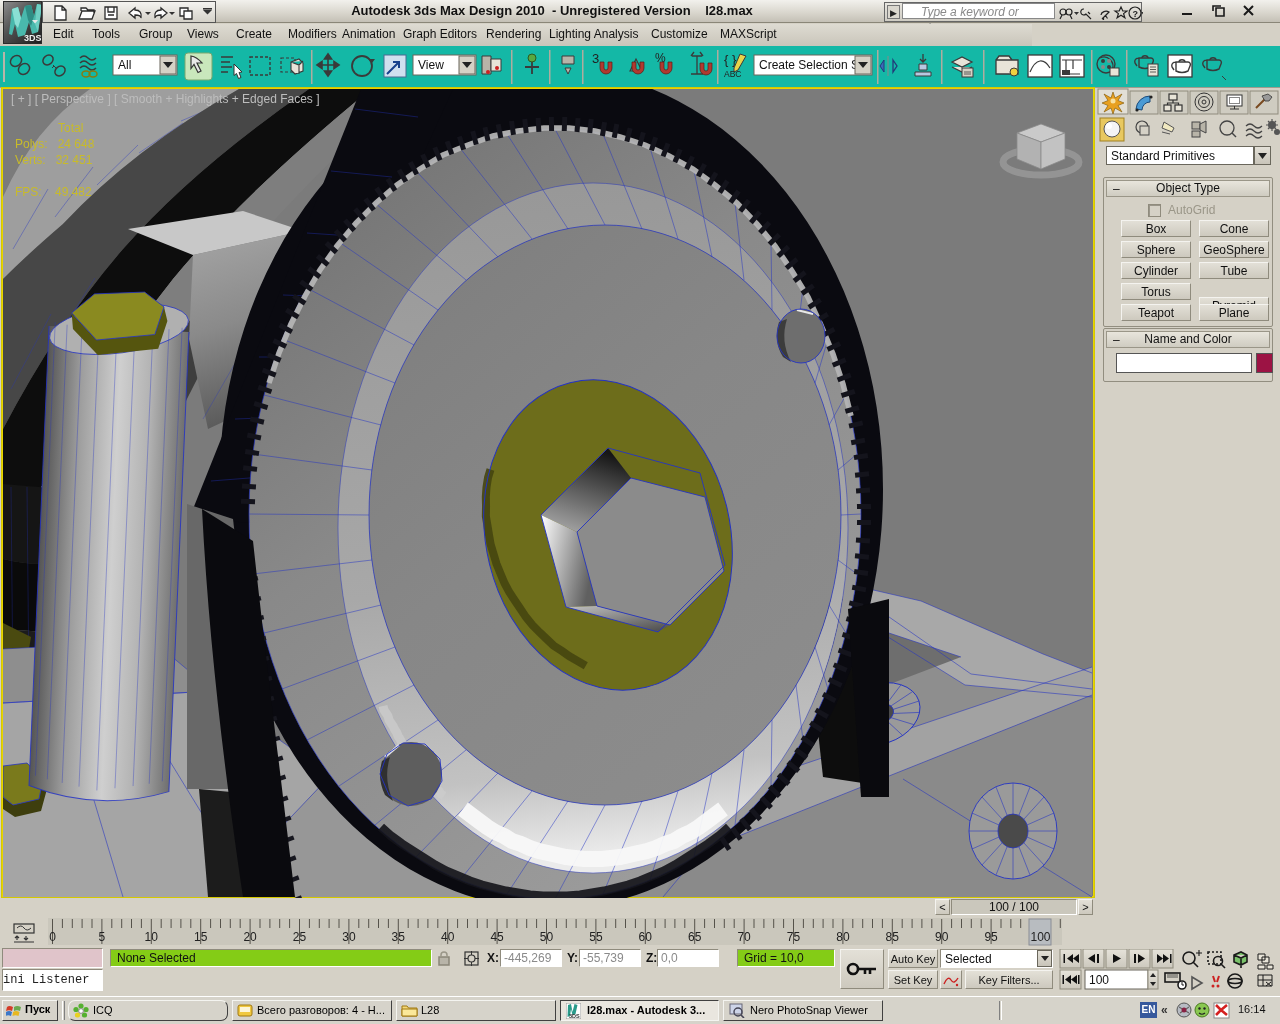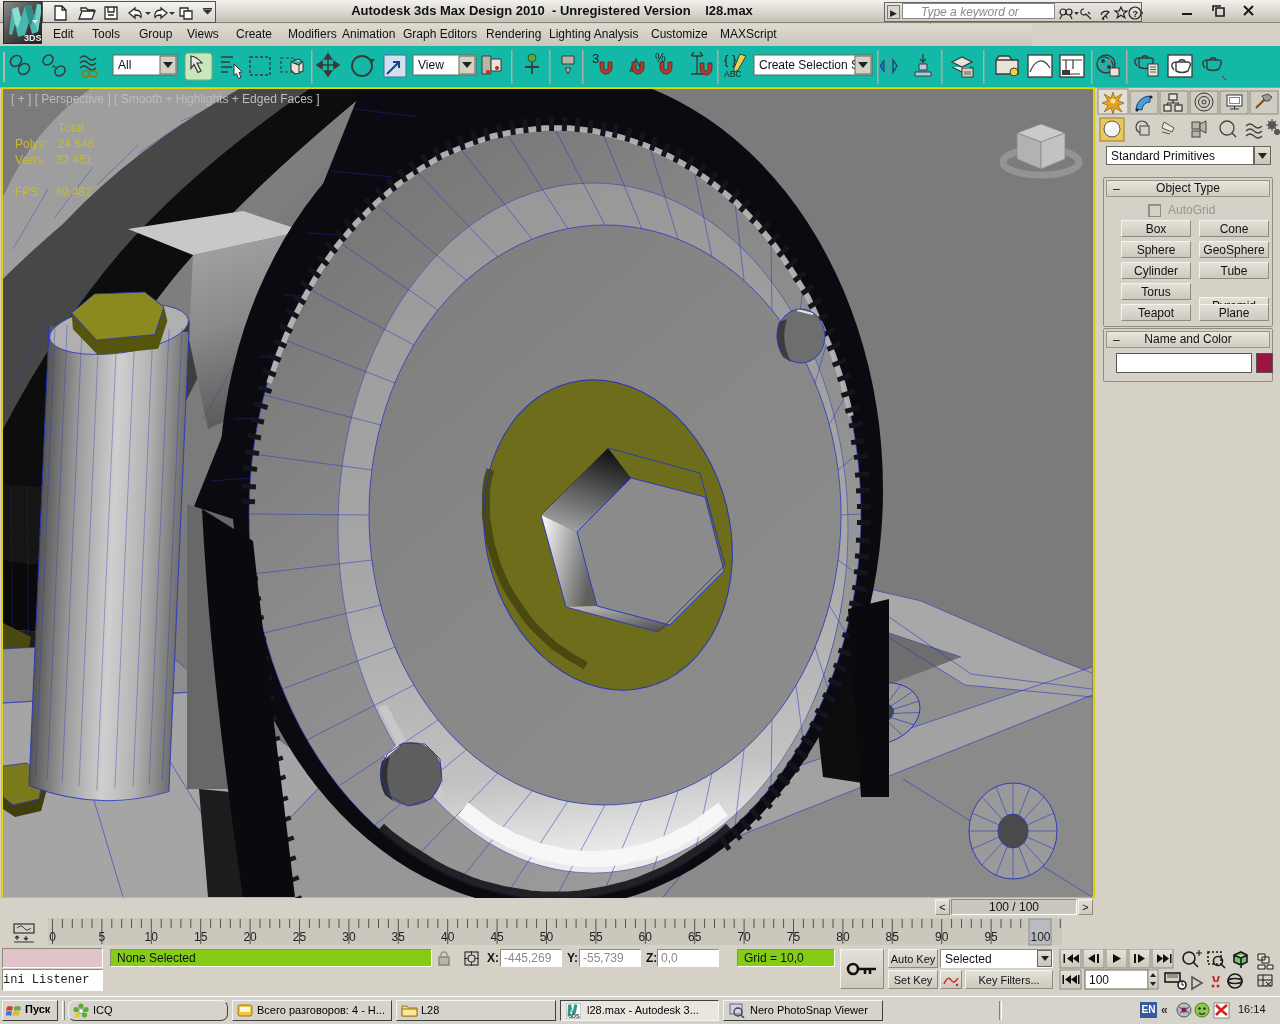--- a/index.html
+++ b/index.html
@@ -983,21 +983,21 @@
     <div class="task" style="left:232px;width:160px;padding:3px 0 0 24px;">Всего разговоров: 4 - Н...</div>
     <svg class="abs" style="left:237px;top:6px;" width="16" height="15" viewBox="0 0 16 15">
       <rect x="1" y="2" width="14" height="11" rx="2" fill="#f0c840" stroke="#a07810"></rect>
       <rect x="3" y="4" width="10" height="5" fill="#fdf6d8"></rect>
     </svg>
     <div class="task" style="left:396px;width:160px;padding:3px 0 0 24px;">L28</div>
     <svg class="abs" style="left:401px;top:6px;" width="17" height="14" viewBox="0 0 17 14">
       <path d="M1 3 h5 l1.5 2 H16 v8 H1 z" fill="#f4d878" stroke="#a07810"></path>
       <path d="M1 6 h15 v7 H1 z" fill="#fbe89a" stroke="#a07810"></path>
     </svg>
-    <div class="task" style="left:560px;width:159px;padding:3px 0 0 26px;font-weight:normal;background:#e9e6df;border:1px solid #f4f4f0;border-top-color:#404040;border-left-color:#404040;">l28.max - Autodesk 3...</div>
+    <div class="task" style="left:560px;width:159px;padding:3px 0 0 26px;font-weight:bold;background:#e9e6df;border:1px solid #f4f4f0;border-top-color:#404040;border-left-color:#404040;">l28.max - Autodesk 3...</div>
     <svg class="abs" style="left:566px;top:6px;" width="15" height="16" viewBox="0 0 15 16">
       <rect x="0" y="0" width="15" height="16" fill="#fff" stroke="#999"></rect>
       <path d="M2 2 l3 -1 l1.5 8 l2 -8 l3 1 l-2 9 l-3 1 l-1.5 -6 l-1 7 l-2.5 1 z" fill="#2a9a8a"></path>
       <text x="3" y="15" font-size="5.5" font-weight="bold" fill="#333">3DS</text>
     </svg>
     <div class="task" style="left:723px;width:160px;padding:3px 0 0 26px;">Nero PhotoSnap Viewer</div>
     <svg class="abs" style="left:729px;top:6px;" width="16" height="15" viewBox="0 0 16 15">
       <rect x="1" y="1" width="12" height="10" fill="#cdd4e8" stroke="#667"></rect>
       <circle cx="9" cy="9" r="4" fill="none" stroke="#445" stroke-width="1.4"></circle>
       <path d="M12 12 l3 3" stroke="#445" stroke-width="1.6"></path>

